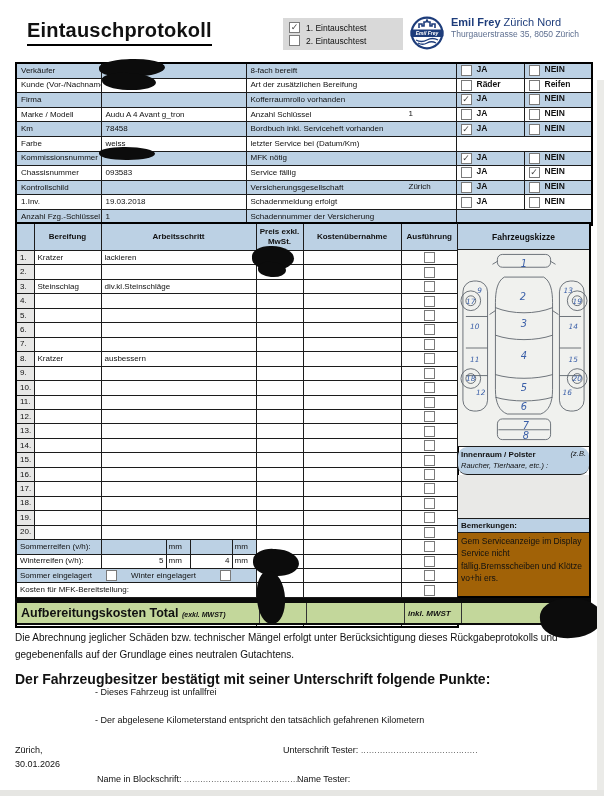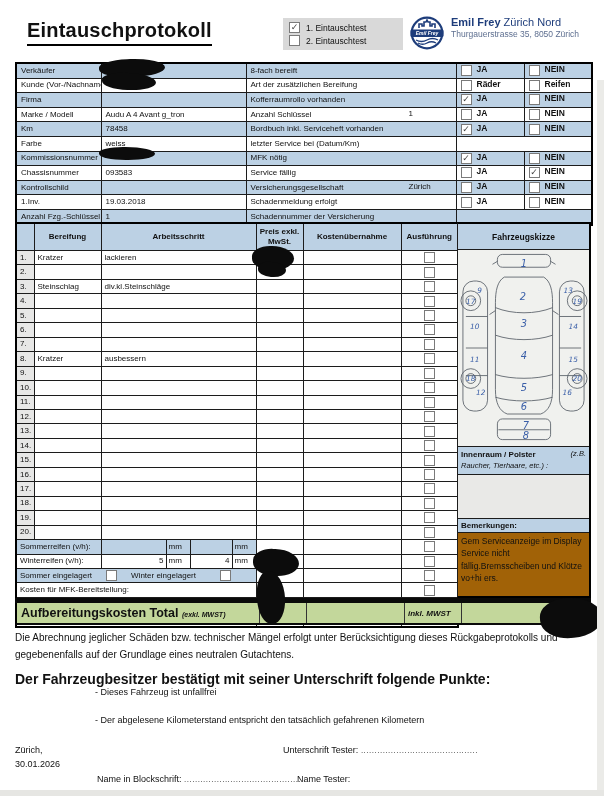--- a/index.html
+++ b/index.html
@@ -47,21 +47,21 @@
   .tyre .tu2{width:24px;border-left:1px solid #1c1c1c;}
   .inlinerow{display:flex;align-items:center;}
   
   .rpanel{position:absolute;left:457px;top:222px;width:134px;height:376px;box-sizing:border-box;
           border:2px solid #000;border-left:1px solid #1c1c1c;}
   .rp-h{height:26px;background:#bcd1e4;border-bottom:1px solid #1c1c1c;display:flex;align-items:center;
         justify-content:center;font-size:8.5px;font-weight:bold;box-sizing:border-box;}
   .rp-sketch{height:197px;background:#f0f1ee;border-bottom:1px solid #1c1c1c;box-sizing:border-box;
         display:flex;justify-content:center;}
   .rp-innen{height:28px;background:#bcd1e4;border-bottom:1px solid #1c1c1c;box-sizing:border-box;
-        font-size:7.5px;padding:2px 3px;line-height:1.4;}
+        font-size:7.5px;padding:2px 3px;line-height:1.4;border-radius:9px;}
   .rp-innen b{font-size:8px;}
   .rp-innen i{font-style:italic;}
   .rp-gap{height:44px;background:#e9e9e7;border-bottom:1px solid #1c1c1c;box-sizing:border-box;}
   .rp-bemh{height:14px;background:#bcd1e4;border-bottom:1px solid #1c1c1c;box-sizing:border-box;
         font-size:8px;font-weight:bold;padding:2px 0 0 3px;}
   .rp-bem{height:63px;background:#a16207;box-sizing:border-box;font-size:8.5px;padding:2px 3px;line-height:1.45;}
   .sknum{fill:#3a5fa8;font-style:italic;font-size:7.5px;text-anchor:middle;font-family:"DejaVu Sans",sans-serif;}
   .sknum.big{font-size:10px;}
   
   .divider{position:absolute;left:15px;top:598px;width:576px;height:5px;background:#0a0a0a;}

